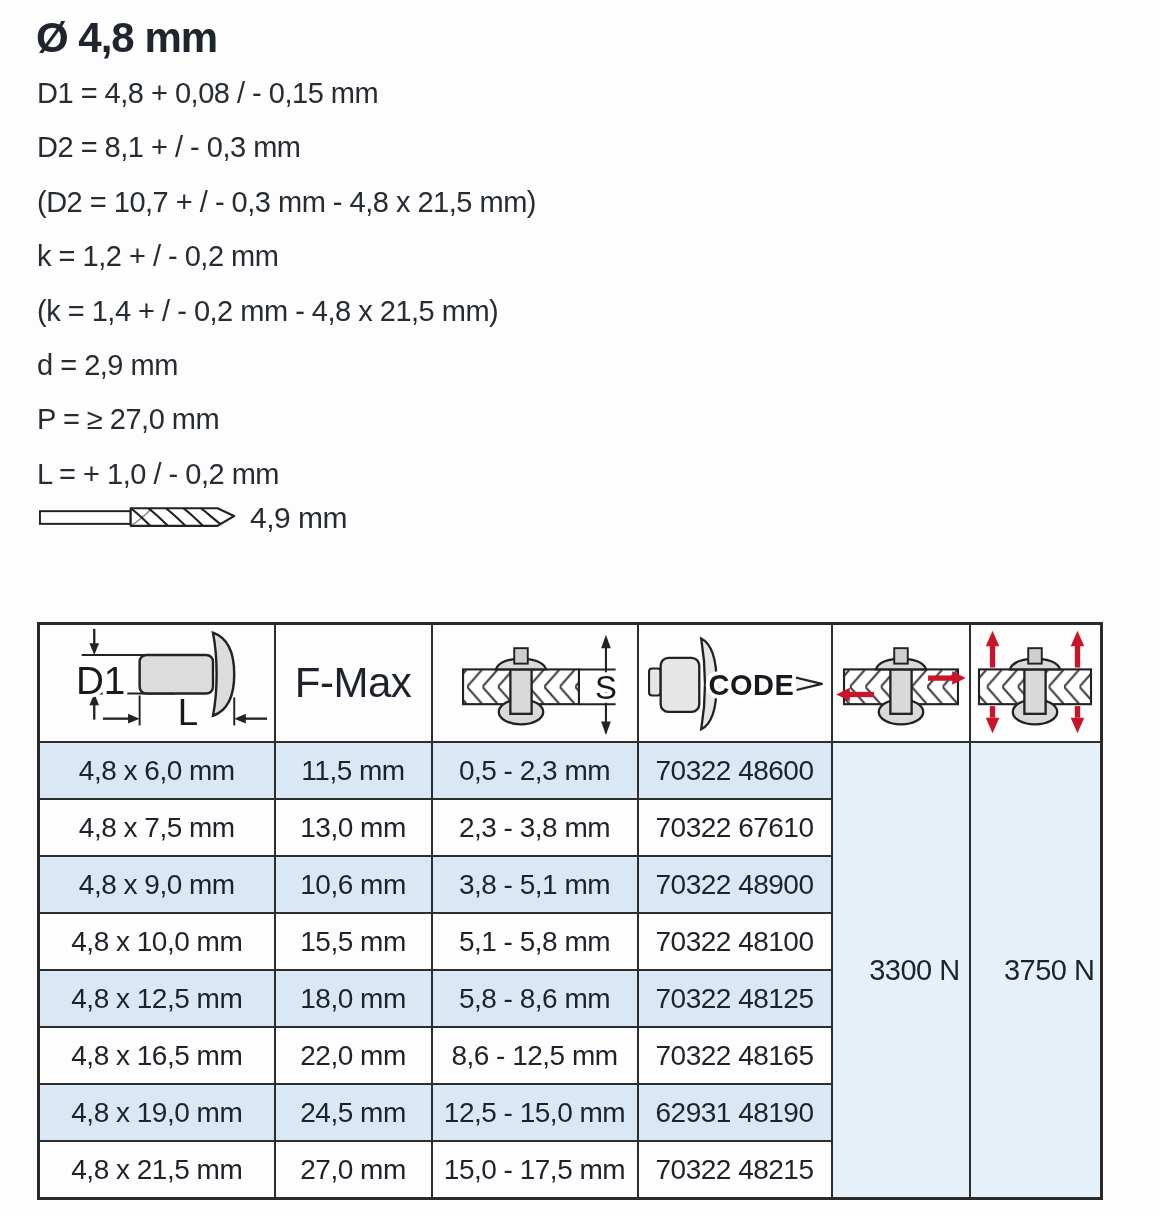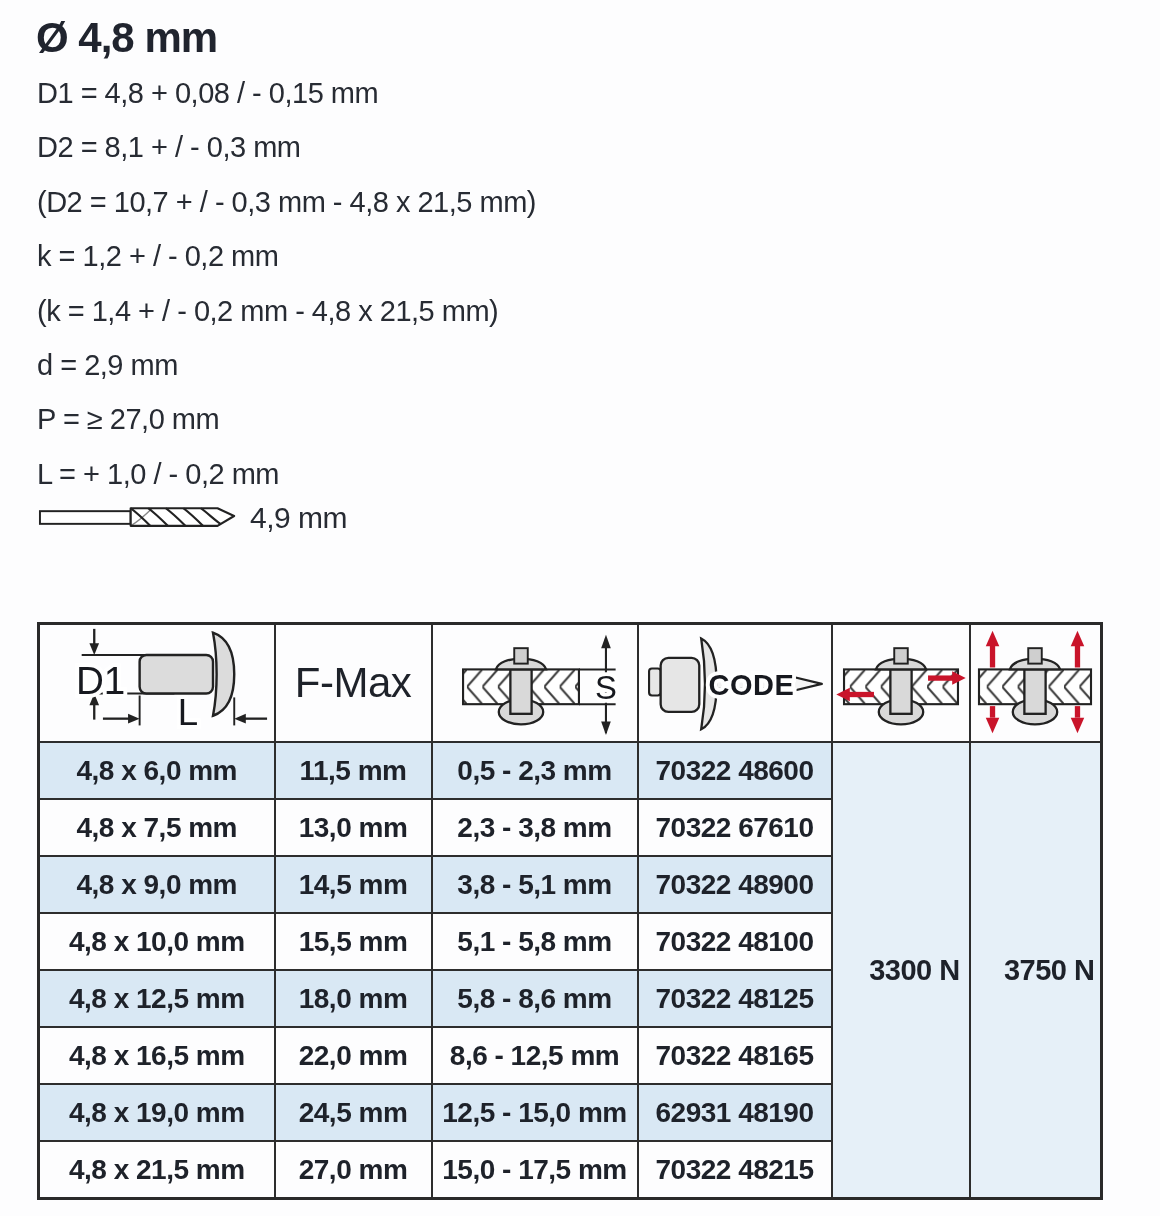--- a/index.html
+++ b/index.html
@@ -18,21 +18,21 @@
   .drill-row{
     position:absolute;left:38px;top:501px;display:flex;align-items:center;gap:12px;
   }
   .drill-label{font-size:30px;letter-spacing:-0.5px;color:#272b33;}
   table.spec-table{
     position:absolute;left:37px;top:588px;border-collapse:collapse;table-layout:fixed;
     border:3px solid #2a2a2a;
     margin-top:34px;
   }
   .spec-table th,.spec-table td{
-    border:2px solid #2d2d2d;padding:0;text-align:center;vertical-align:middle;font-weight:bold;
+    border:2px solid #2d2d2d;padding:0;text-align:center;vertical-align:middle;
   }
   .spec-table th{height:116px;background:#fdfdfe;font-weight:normal;}
   .spec-table td{height:55px;font-size:28px;letter-spacing:-0.5px;color:#1e222a;}
   .spec-table th.fmax{font-size:42px;color:#1e222a;letter-spacing:-0.5px;}
   tbody tr:nth-child(odd) td.data{background:#d9e8f4;}
   tbody tr:nth-child(even) td.data{background:#fdfdfe;}
   td.nstrength{background:#e6f0f8;font-size:29px;padding-left:28px;}
   svg text{font-family:"Liberation Sans", sans-serif;}
   .halo{paint-order:stroke;stroke:#ffffff;stroke-width:8px;fill:#17191f;}
 </style>
@@ -188,21 +188,21 @@
         <td class="nstrength" rowspan="8">3750 N</td>
       </tr>
       <tr>
         <td class="data">4,8 x 7,5 mm</td>
         <td class="data">13,0 mm</td>
         <td class="data">2,3 - 3,8 mm</td>
         <td class="data">70322 67610</td>
       </tr>
       <tr>
         <td class="data">4,8 x 9,0 mm</td>
-        <td class="data">14,5 mm</td>
+        <td class="data">10,6 mm</td>
         <td class="data">3,8 - 5,1 mm</td>
         <td class="data">70322 48900</td>
       </tr>
       <tr>
         <td class="data">4,8 x 10,0 mm</td>
         <td class="data">15,5 mm</td>
         <td class="data">5,1 - 5,8 mm</td>
         <td class="data">70322 48100</td>
       </tr>
       <tr>

